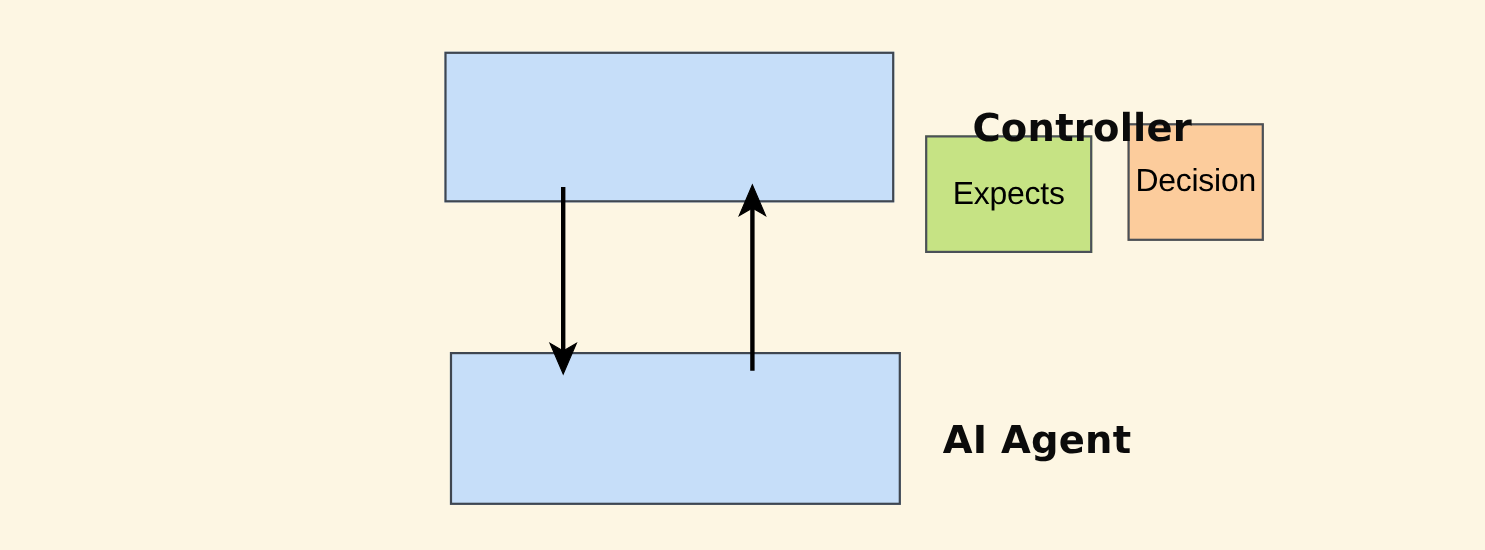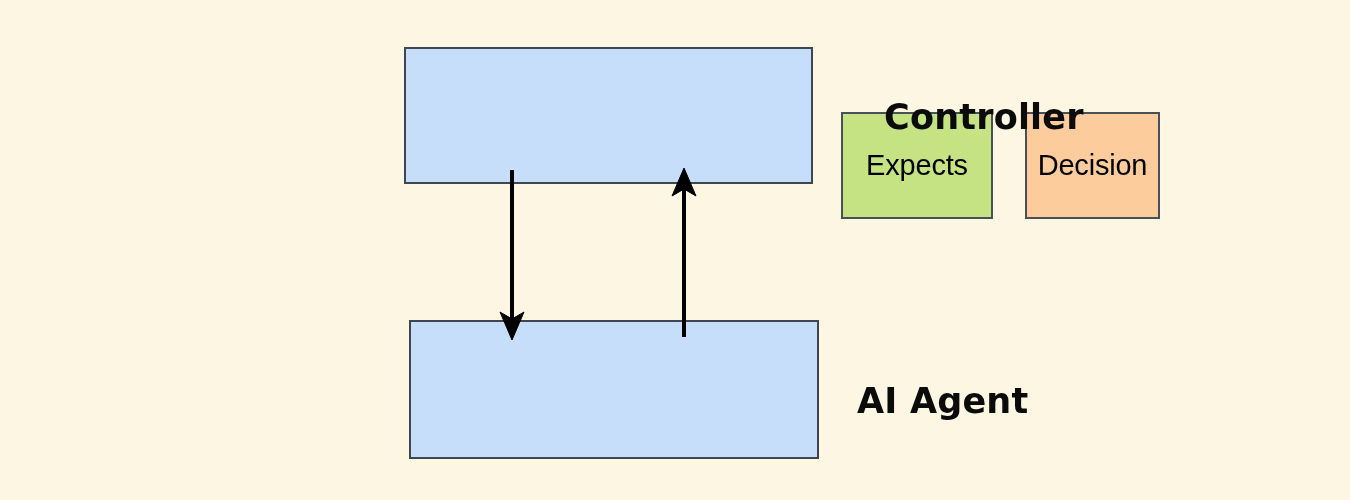--- a/index.html
+++ b/index.html
@@ -61,28 +61,28 @@
     line-height: 1;
     letter-spacing: -0.2px;
     white-space: nowrap;
   }
   .green { background: #c6e384; }
   .orange { background: #fccc9c; }
 
   
   #node-expects {
     left: 435px;
-    top: 63px;
+    top: 74px;
     width: 152px;
     height: 107px;
   }
   #node-controller-decision {
     left: 619px;
     top: 63px;
-    width: 135px;
+    width: 124px;
     height: 107px;
   }
 
   
   #connectors {
     position: absolute;
     left: 0;
     top: 0;
     width: 1350px;
     height: 500px;

